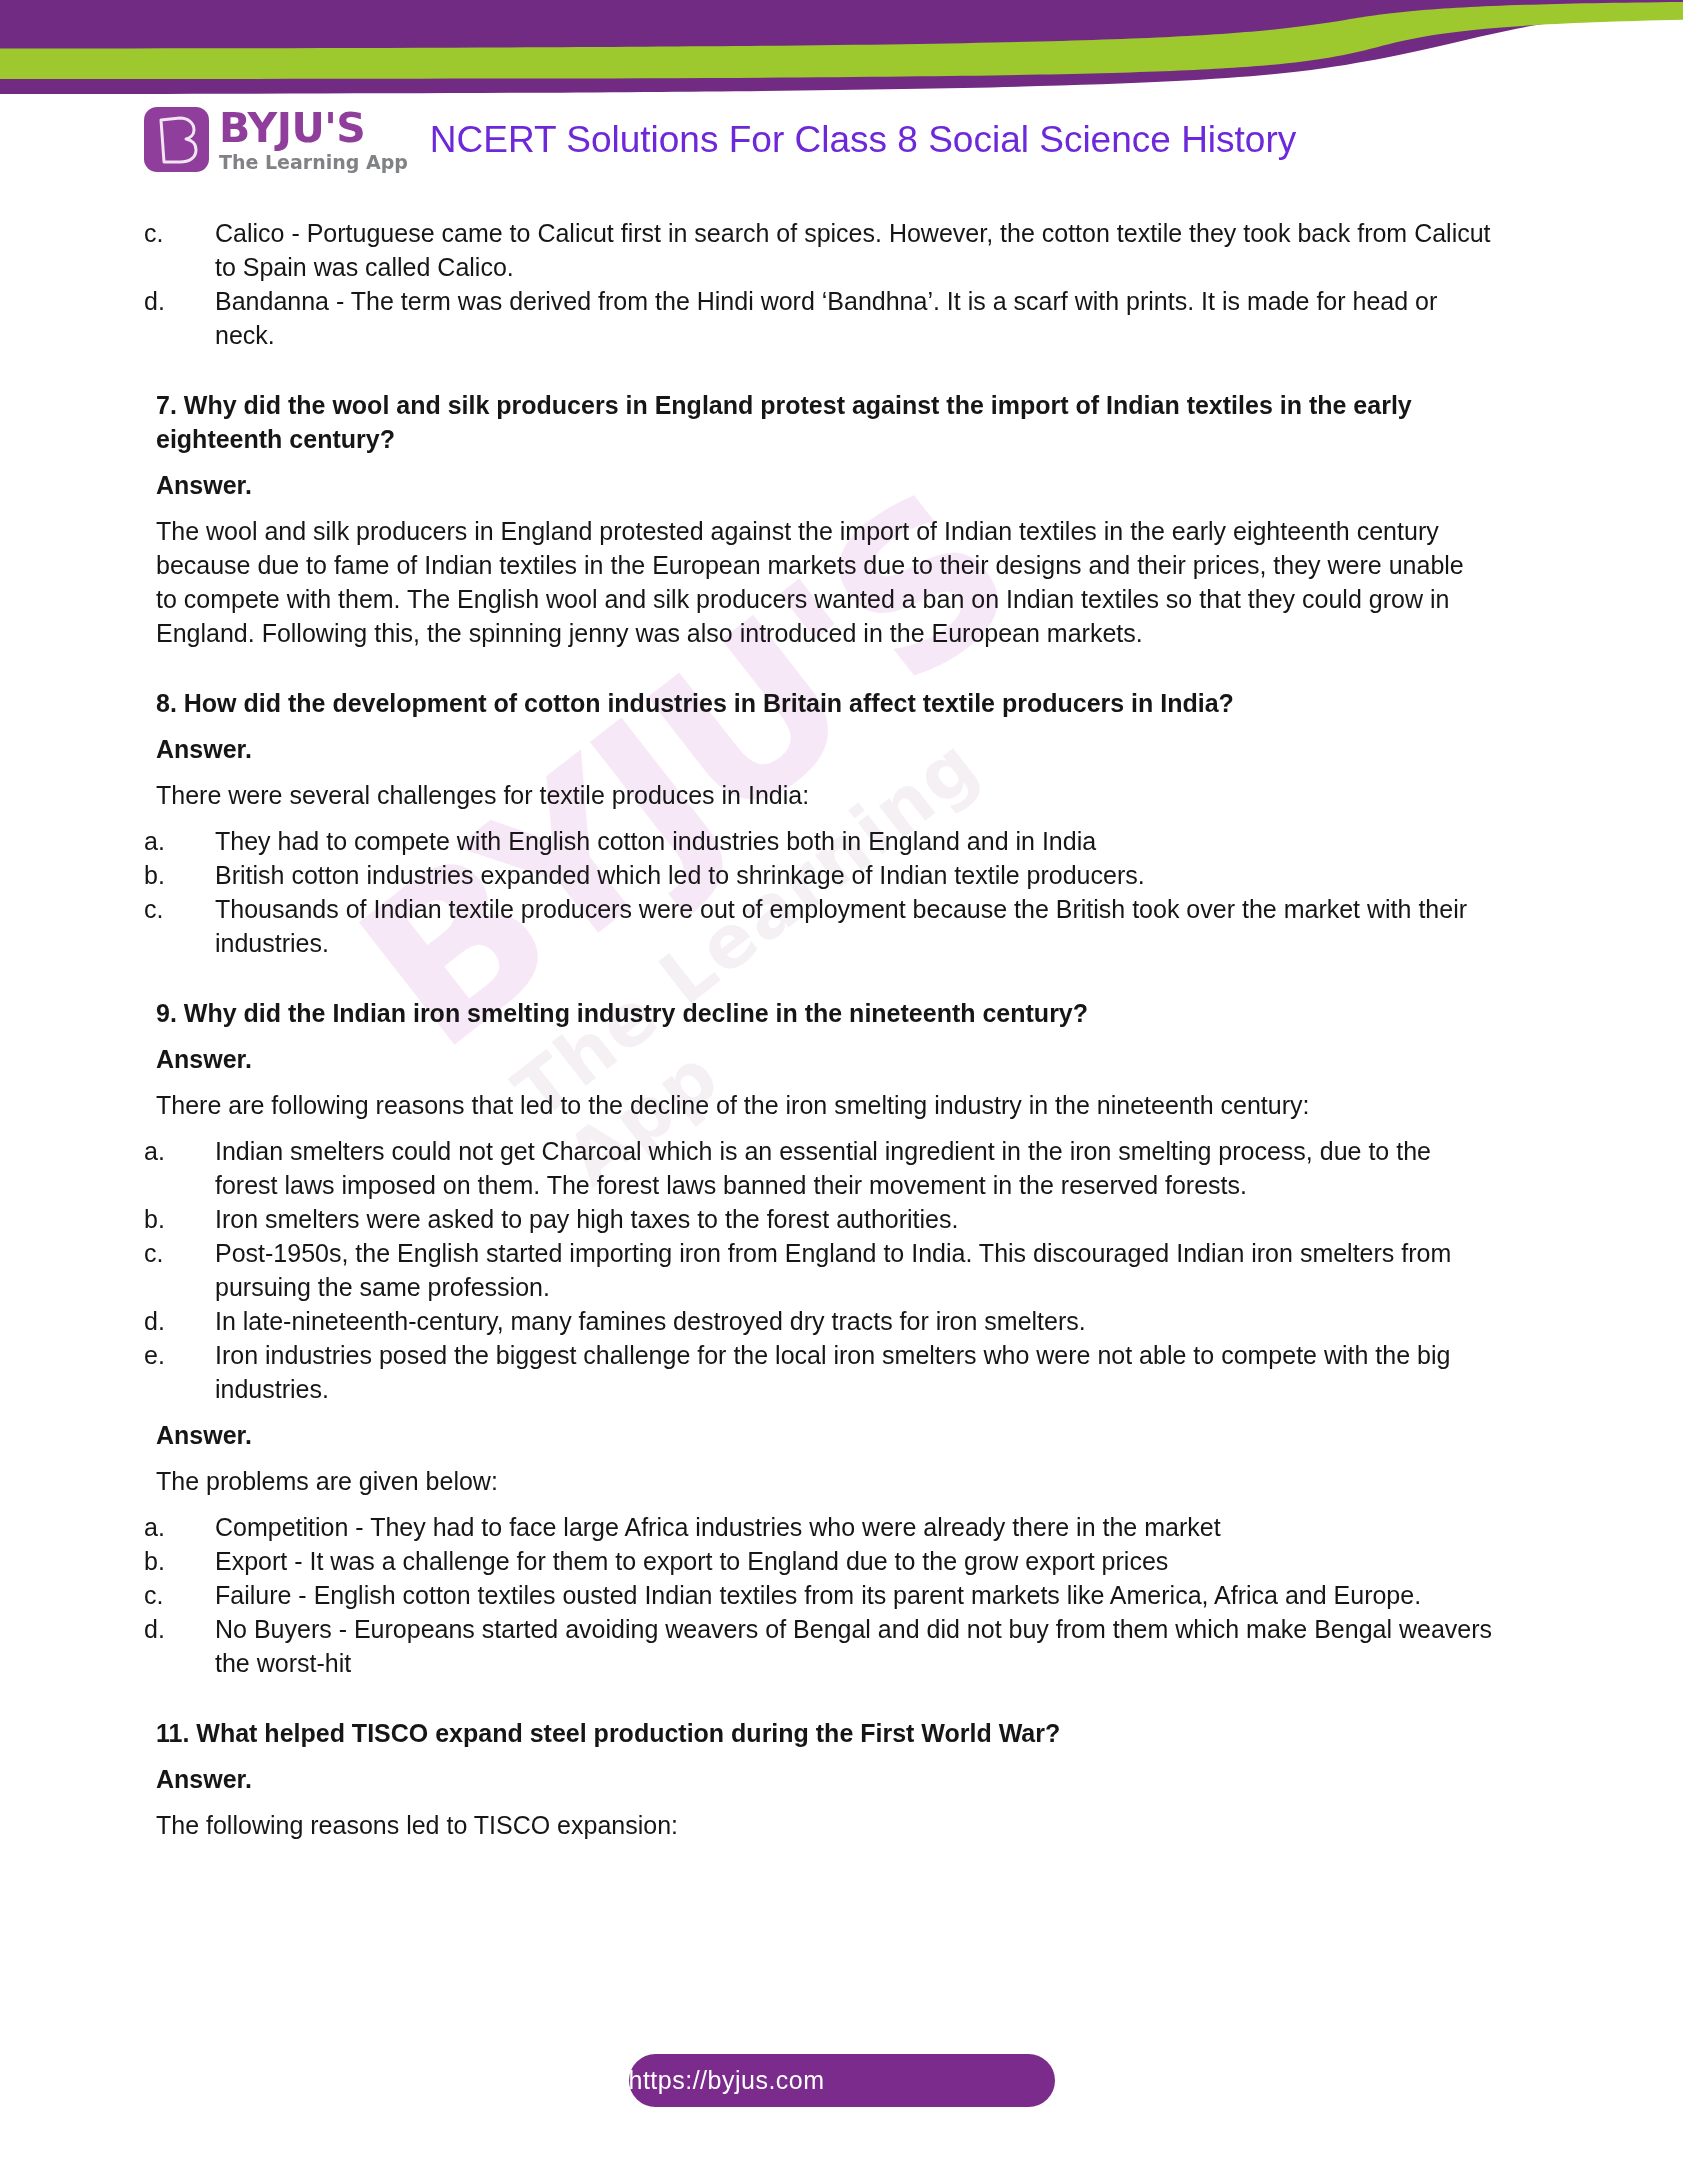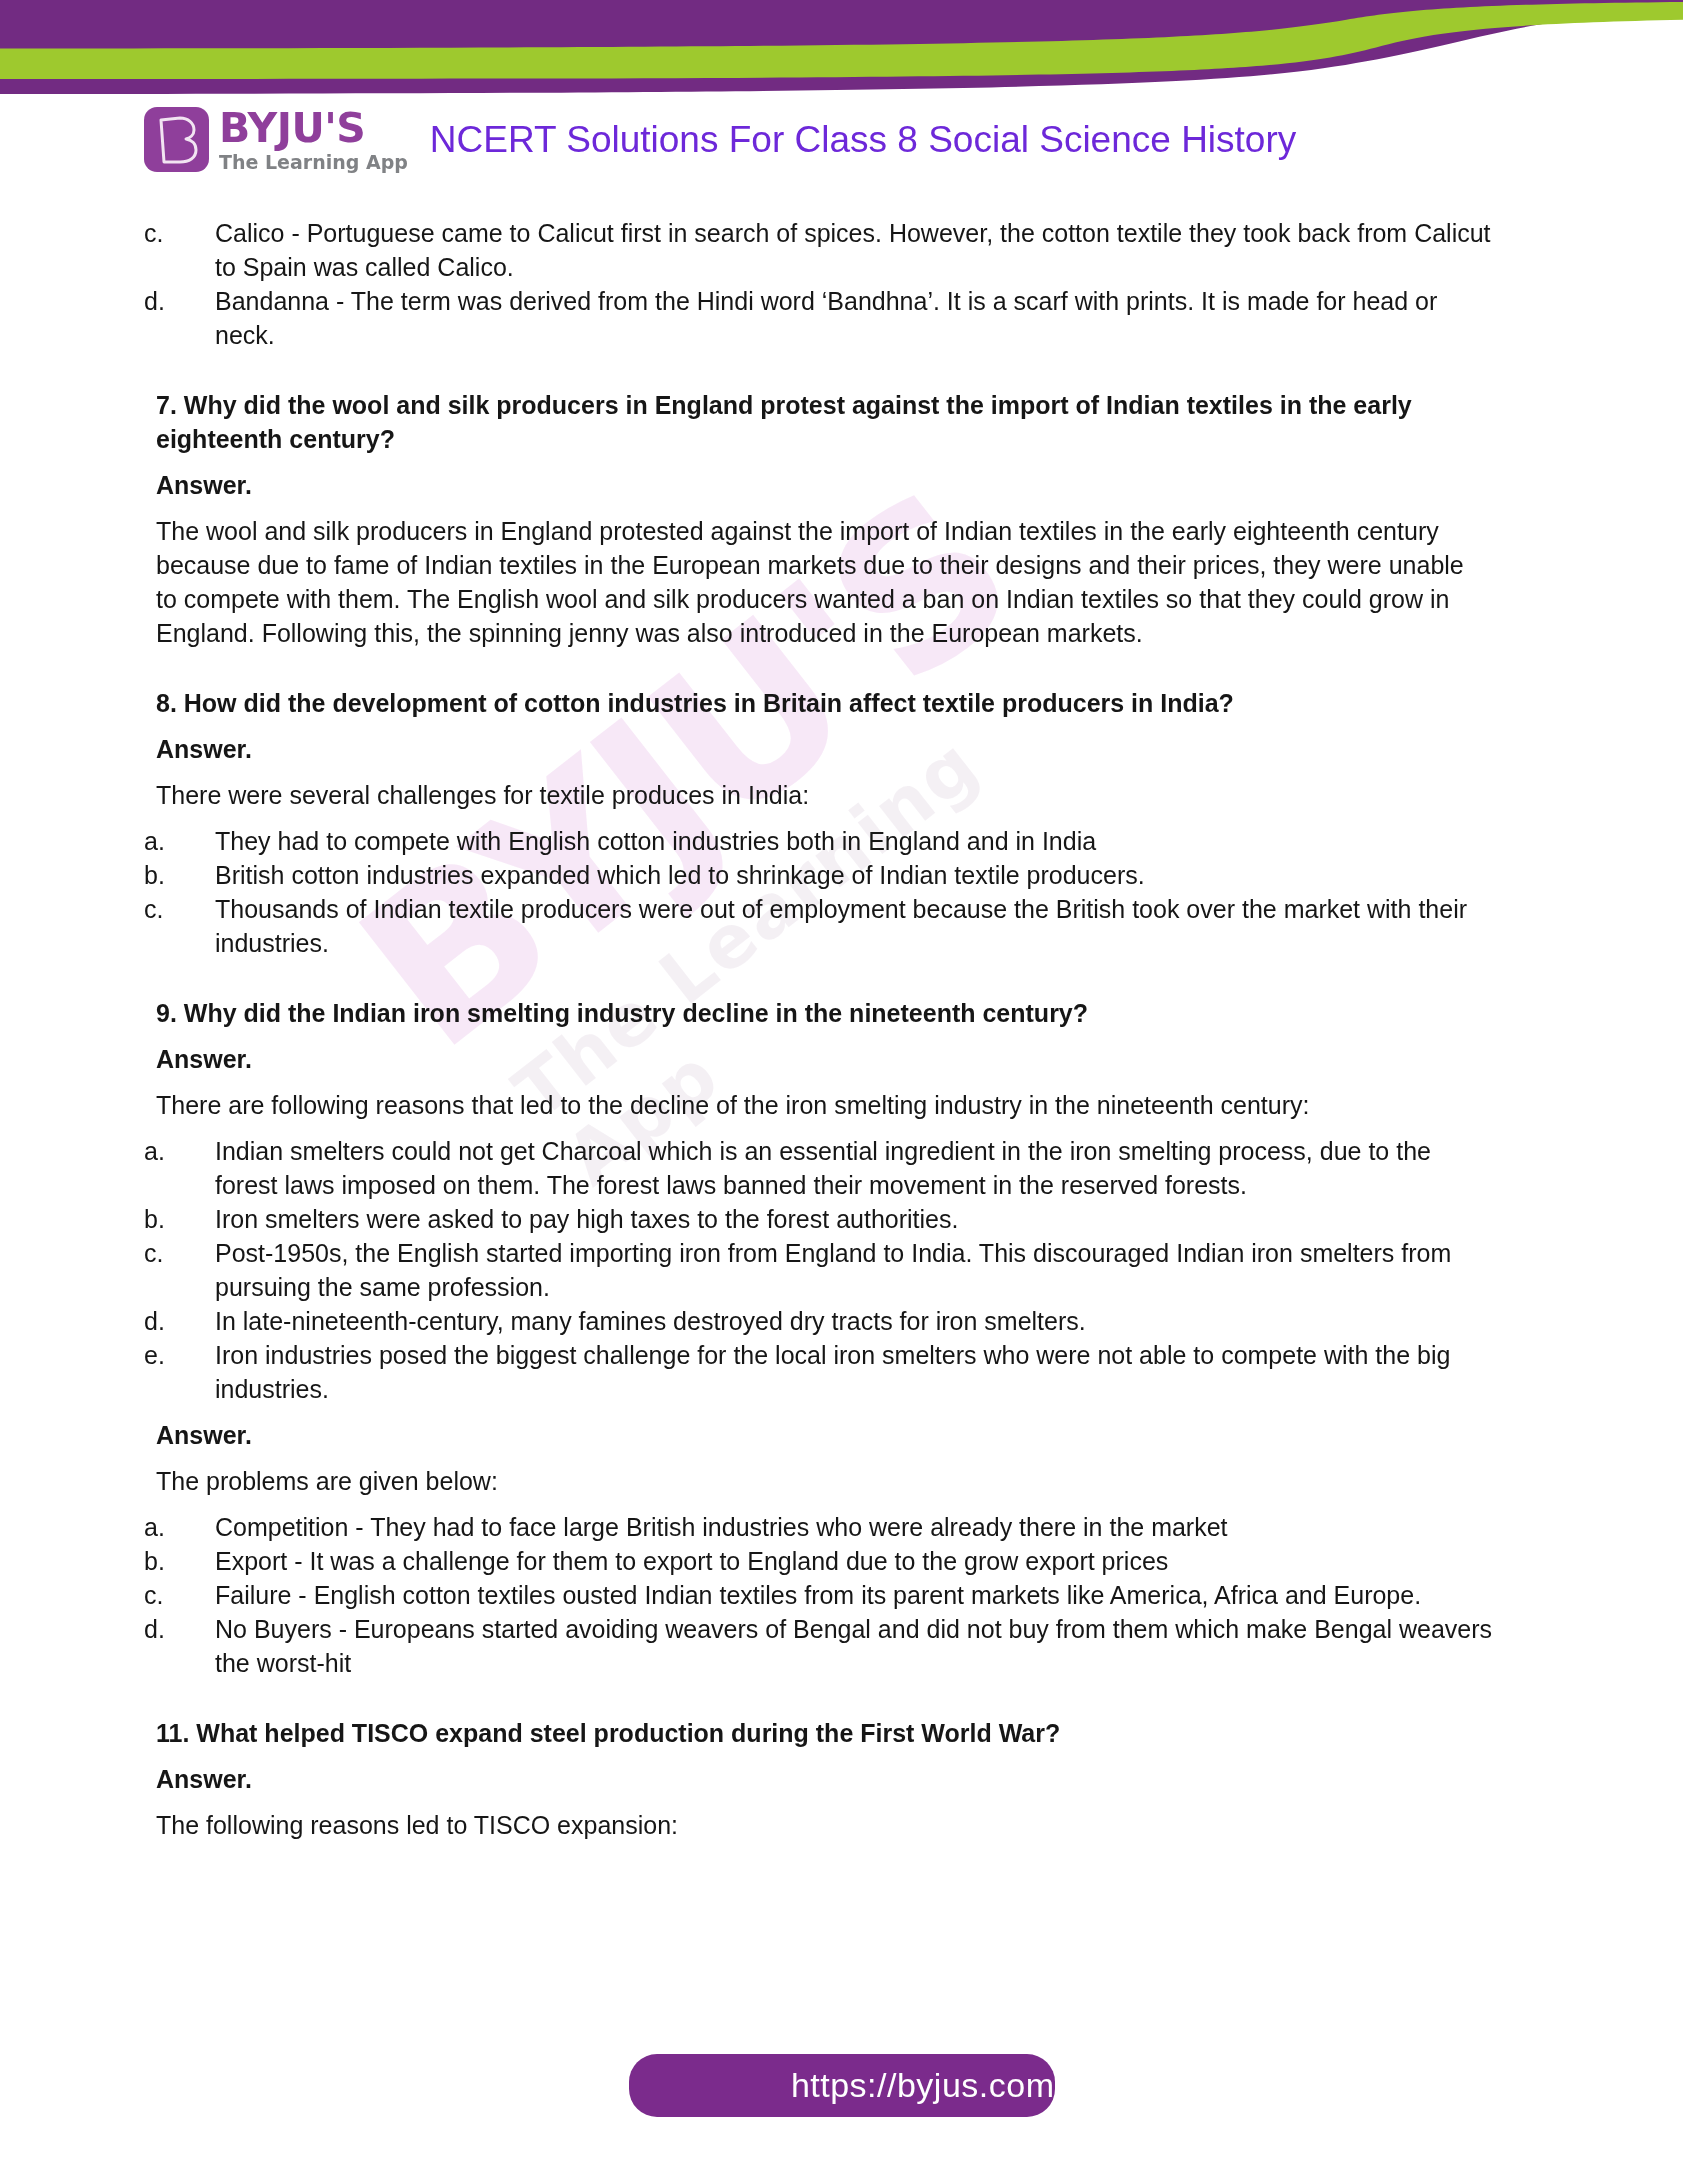--- a/index.html
+++ b/index.html
@@ -141,22 +141,22 @@
   #footer-link {
     position: absolute;
     left: 50%;
     transform: translateX(-50%);
     top: 2054px;
     background: #7b2b8c;
     color: #ffffff;
     border-radius: 28px;
     padding: 12px 0;
     width: 426px;
-    text-align: right;
-    font-size: 34px;
+    text-align: left;
+    font-size: 25px;
     letter-spacing: 0.5px;
     font-family: "Liberation Sans", sans-serif;
   }
 </style>
 </head>
 <body>
 
 <svg id="header-bands" viewBox="0 0 1700 170" preserveAspectRatio="none">
   <path d="M0,0 L1700,0 L1700,14 C1560,12 1500,40 1380,62 C1260,84 1120,95 0,95 Z" fill="#722b82"></path>
   <path d="M0,49 C1100,49 1240,40 1360,20 C1420,10 1480,4 1700,2 L1700,20 C1500,24 1440,34 1390,48 C1280,76 1180,80 0,80 Z" fill="#9ec92e"></path>
@@ -227,21 +227,21 @@
       <span class="itemtext">In late-nineteenth-century, many famines destroyed dry tracts for iron smelters.</span>
     </div>
     <div class="list-item">
       <span class="marker">e.</span>
       <span class="itemtext">Iron industries posed the biggest challenge for the local iron smelters who were not able to compete with the big industries.</span>
     </div>
     <p class="answer-label">Answer.</p>
     <p>The problems are given below:</p>
     <div class="list-item">
       <span class="marker">a.</span>
-      <span class="itemtext">Competition - They had to face large British industries who were already there in the market</span>
+      <span class="itemtext">Competition - They had to face large Africa industries who were already there in the market</span>
     </div>
     <div class="list-item">
       <span class="marker">b.</span>
       <span class="itemtext">Export - It was a challenge for them to export to England due to the grow export prices</span>
     </div>
     <div class="list-item">
       <span class="marker">c.</span>
       <span class="itemtext">Failure - English cotton textiles ousted Indian textiles from its parent markets like America, Africa and Europe.</span>
     </div>
     <div class="list-item">

